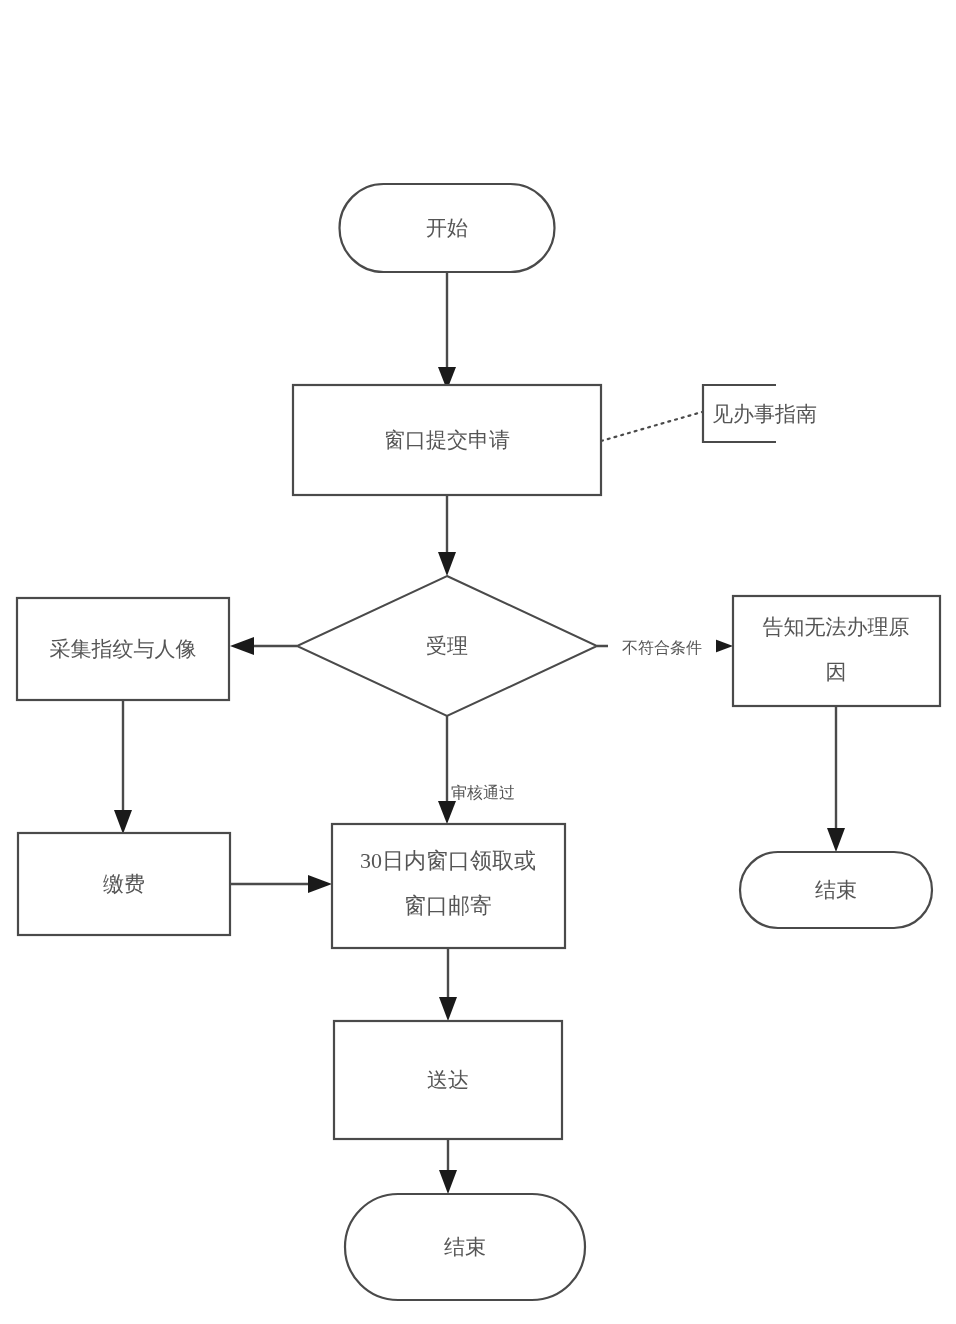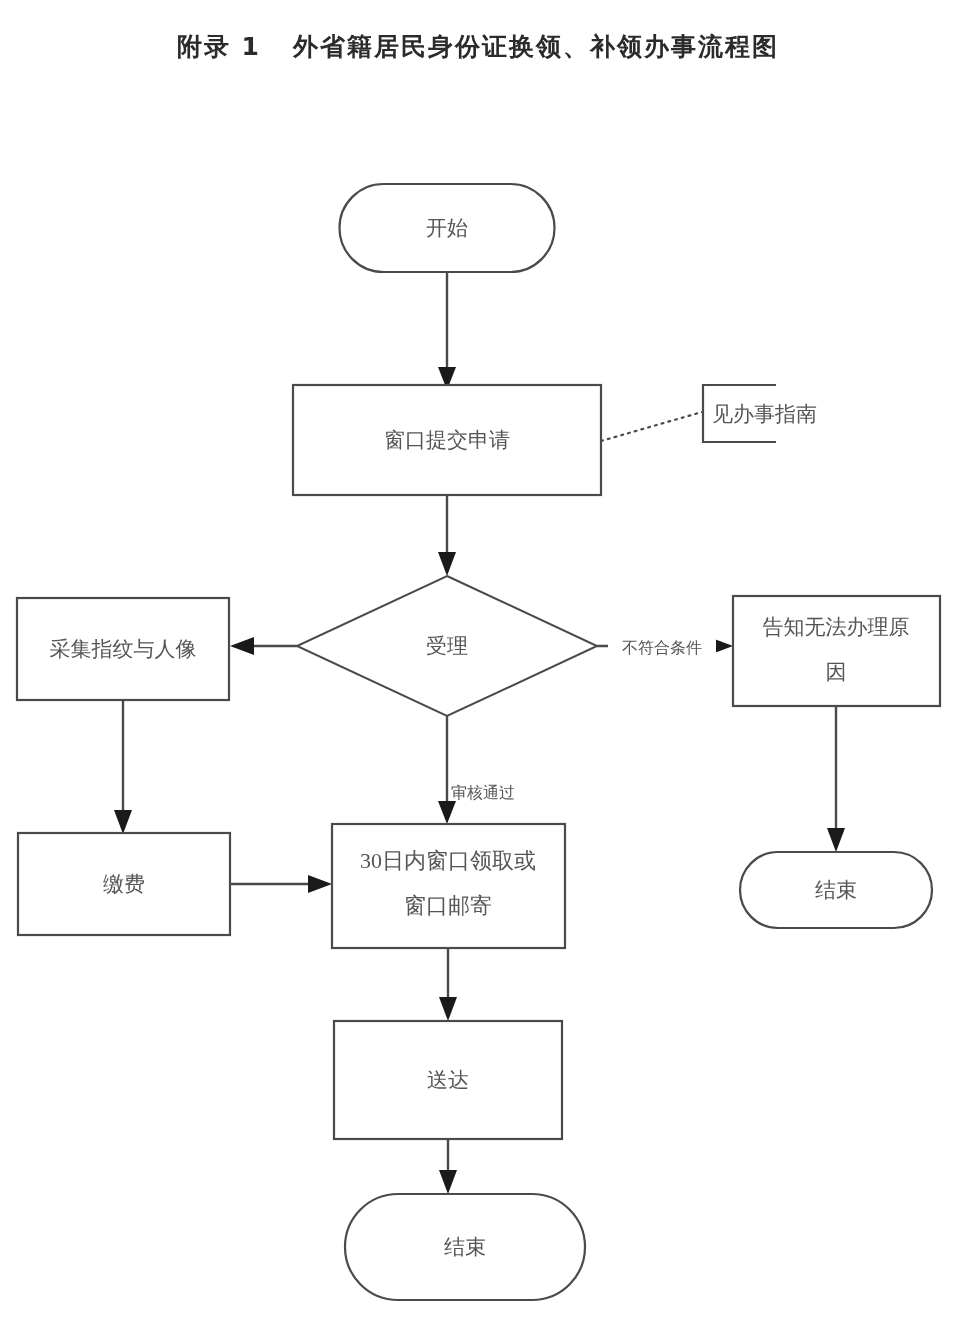--- a/index.html
+++ b/index.html
@@ -90,21 +90,20 @@
     fill: #555555;
     text-anchor: start;
     dominant-baseline: middle;
   }
 </style>
 </head>
 <body>
 
 <div id="page">
 
-  <div id="doc-title">附录 1   外省籍居民身份证换领、补领办事流程图</div>
 
   <svg id="flow-svg" width="956" height="1324" viewBox="0 0 956 1324">
 
     <g>
       <line class="edge-line" x1="447" y1="272" x2="447" y2="378"></line>
       <polygon class="arrow-head" points="447,390 438,367 456,367"></polygon>
     </g>
 
     <g>
       <line class="edge-line" x1="447" y1="495" x2="447" y2="563"></line>

